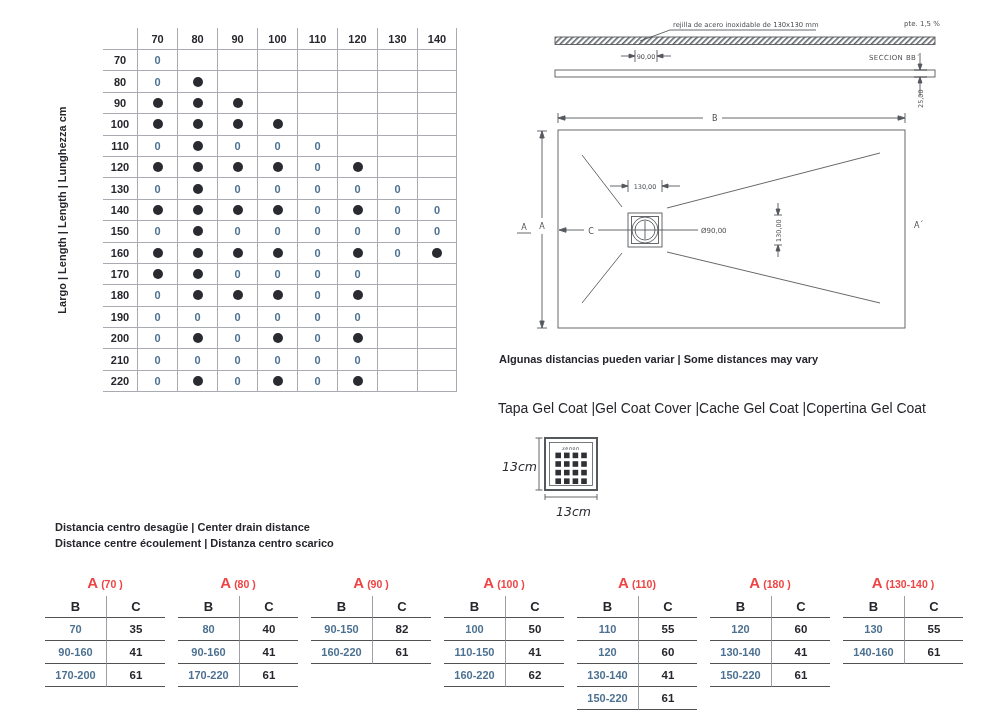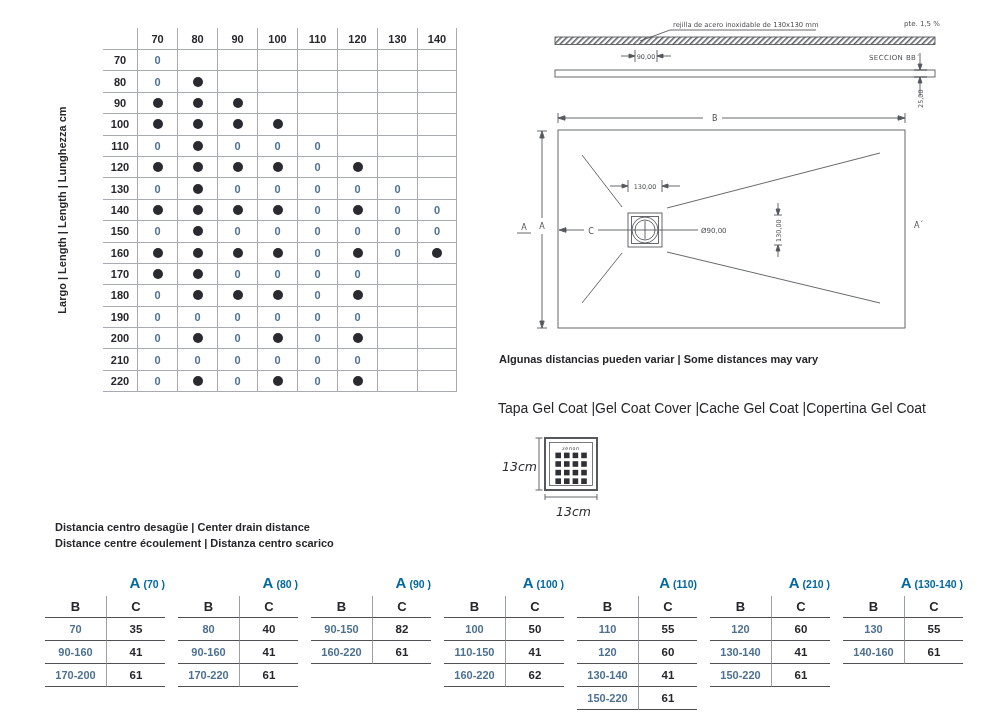--- a/index.html
+++ b/index.html
@@ -24,21 +24,21 @@
   .m-dot{width:10px;height:10px;border-radius:50%;background:#2a2a31;}
 
   
   .notes{position:absolute;left:499px;top:351px;font-weight:bold;font-size:11px;line-height:17px;}
   .gelcoat{position:absolute;left:498px;top:400px;font-weight:normal;font-size:14px;}
   .dist-title{position:absolute;left:55px;top:519px;font-weight:bold;font-size:11px;line-height:16px;}
 
   
   #distance-tables{position:absolute;left:45px;top:574px;display:flex;gap:13px;align-items:flex-start;}
   .dt{width:120px;}
-  .dt-title{height:22px;text-align:right;font-weight:bold;color:#0369a1;}
+  .dt-title{height:22px;text-align:center;font-weight:bold;color:#ef4444;}
   .dt-a{font-size:15px;}
   .dt-suffix{font-size:10.5px;margin-left:3px;}
   .dt-grid{display:grid;grid-template-columns:62px 58px;}
   .dt-cell{display:flex;align-items:center;justify-content:center;height:23px;
            border-bottom:1px solid #515155;box-sizing:border-box;}
   .dt-bcol{border-right:1px solid #9aa0a6;}
   .dt-head{font-size:13px;font-weight:bold;color:#26262c;height:22px;}
   .dt-b{color:#4d7191;font-weight:bold;font-size:11px;}
   .dt-c{color:#26262c;font-weight:bold;font-size:11.5px;}
 
@@ -478,21 +478,21 @@
           <div class="dt-cell dt-c">55</div>
           <div class="dt-cell dt-b dt-bcol">120</div>
           <div class="dt-cell dt-c">60</div>
           <div class="dt-cell dt-b dt-bcol">130-140</div>
           <div class="dt-cell dt-c">41</div>
           <div class="dt-cell dt-b dt-bcol">150-220</div>
           <div class="dt-cell dt-c">61</div>
         </div>
       </div>
       <div class="dt">
-        <div class="dt-title"><span class="dt-a">A</span><span class="dt-suffix">(210 )</span></div>
+        <div class="dt-title"><span class="dt-a">A</span><span class="dt-suffix">(180 )</span></div>
         <div class="dt-grid">
           <div class="dt-cell dt-head dt-bcol">B</div>
           <div class="dt-cell dt-head">C</div>
           <div class="dt-cell dt-b dt-bcol">120</div>
           <div class="dt-cell dt-c">60</div>
           <div class="dt-cell dt-b dt-bcol">130-140</div>
           <div class="dt-cell dt-c">41</div>
           <div class="dt-cell dt-b dt-bcol">150-220</div>
           <div class="dt-cell dt-c">61</div>
         </div>

